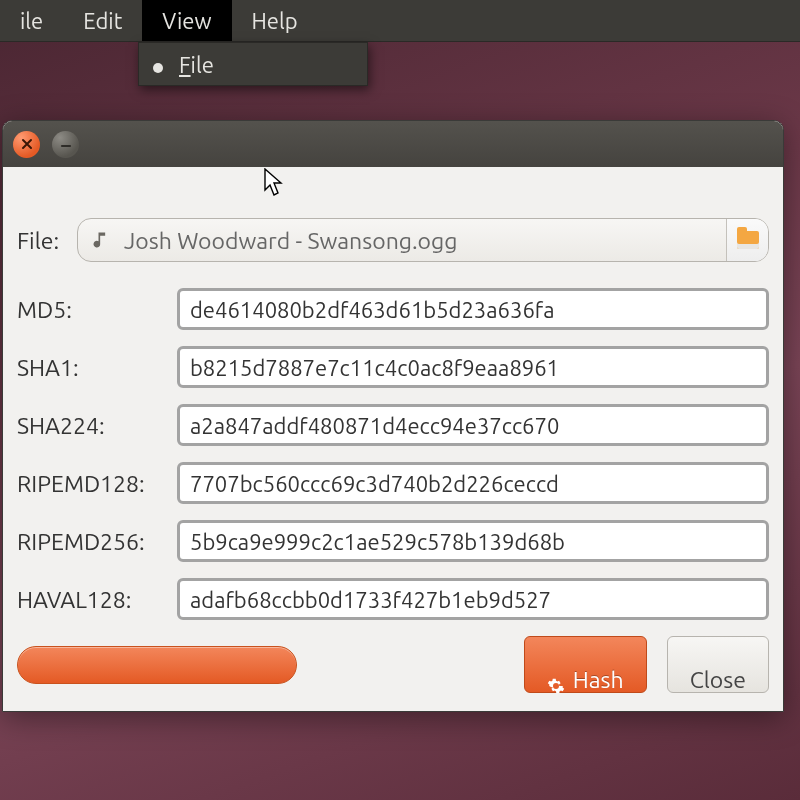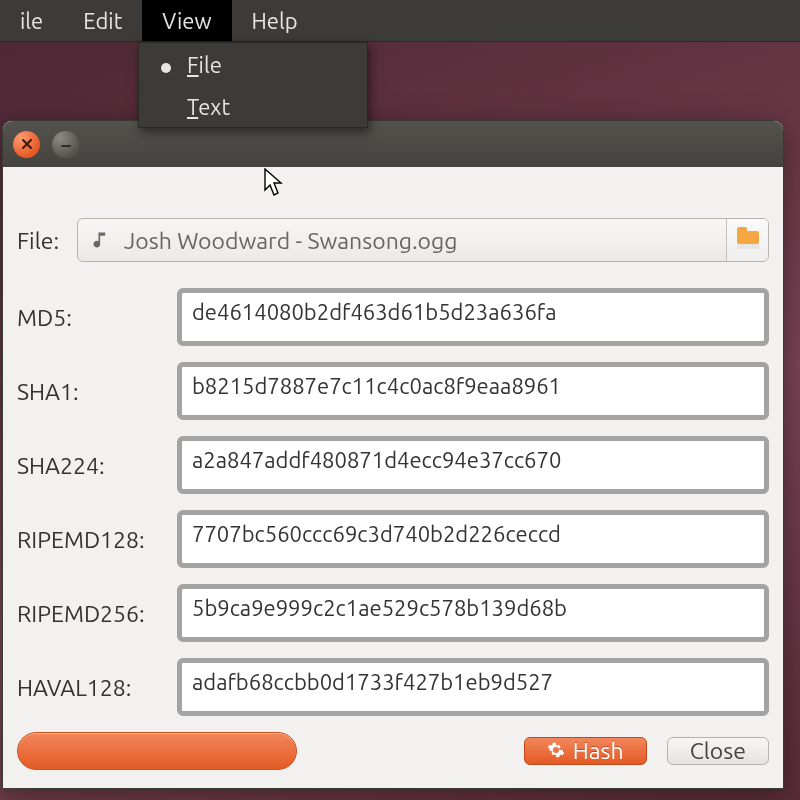--- a/index.html
+++ b/index.html
@@ -36,21 +36,20 @@
     position: absolute;
     left: 138px;
     top: 42px;
     background: #3c3b37;
     color: #e6e5e1;
     font-size: 22px;
     min-width: 230px;
     z-index: 100;
     box-shadow: 2px 4px 10px rgba(0,0,0,0.5);
     border: 1px solid #2a2926;
-    padding-left: 8px;
   }
   .dropdown .dd-item {
     display: flex;
     align-items: center;
     height: 42px;
     padding: 0 14px 0 14px;
     cursor: default;
   }
   .dropdown .dd-item.highlighted {
     background: linear-gradient(#f08050, #eb6f3e);
@@ -135,21 +134,21 @@
   .file-row .label {
     width: 50px;
   }
   .filebox {
     flex: 1;
     display:flex;
     align-items:center;
     height: 44px;
     background: linear-gradient(#f7f6f4, #eceae6);
     border: 1px solid #b7b4ae;
-    border-radius: 6px;
+    border-radius: 14px;
     overflow:hidden;
     color:#555;
   }
   .filebox .music-ico {
     width: 34px;
     height: 34px;
     margin-left: 6px;
     display:flex;
     align-items:center;
     justify-content:center;
@@ -198,23 +197,23 @@
   .hash-row {
     display:flex;
     align-items:center;
   }
   .hash-row .hlabel {
     width: 160px;
     white-space:nowrap;
   }
   .hash-field {
     flex:1;
-    height: 58px;
+    height: 42px;
     background: #fff;
-    border: 5px solid #a3a3a3;
+    border: 3px solid #a3a3a3;
     border-radius: 6px;
     padding: 6px 10px;
     font-family: inherit;
     font-size: 22px;
     color:#333;
     white-space:nowrap;
     overflow:hidden;
   }
 
   .button-row {
@@ -225,27 +224,27 @@
   .progress {
     width: 280px;
     height: 38px;
     border-radius: 20px;
     background: linear-gradient(#f3865b, #e45a25);
     border: 1px solid #c9521d;
     box-shadow: inset 0 1px 0 rgba(255,255,255,0.4);
   }
   .spacer { flex:1; }
   .btn {
-    height: 28px;
+    height: 57px;
     padding: 0 22px;
     border-radius: 6px;
     border: 1px solid;
     font-size: 23px;
     display:flex;
-    align-items:flex-start;
+    align-items:flex-end;
     gap:8px;
     cursor: default;
   }
   .btn.primary {
     background: linear-gradient(#f3865b, #e45a25);
     border-color: #c04a1a;
     color: #fff;
     text-shadow: 0 -1px 0 rgba(0,0,0,0.3);
   }
   .btn.secondary {
@@ -267,24 +266,20 @@
   <div class="menu-item"><span>ile</span></div>
   <div class="menu-item"><span>Edit</span></div>
   <div class="menu-item open"><span>View</span></div>
   <div class="menu-item"><span>Help</span></div>
 </div>
 
 <div class="dropdown">
   <div class="dd-item">
     <span class="radio-dot"><span class="dot"></span></span>
     <span class="dd-label"><span></span><span class="acc">F</span><span>ile</span></span>
-  </div>
-  <div class="dd-item">
-    <span class="radio-dot"></span>
-    <span class="dd-label"><span></span><span class="acc">T</span><span>ext</span></span>
   </div>
 </div>
 
 <div class="cursor">
   <svg width="22" height="30" viewBox="0 0 22 30">
     <path d="M1 1 L1 22 L6 17 L10 27 L14 25 L10 15 L17 15 Z" fill="#ffffff" stroke="#000" stroke-width="1.4"></path>
   </svg>
 </div>
 
 <div class="window">

